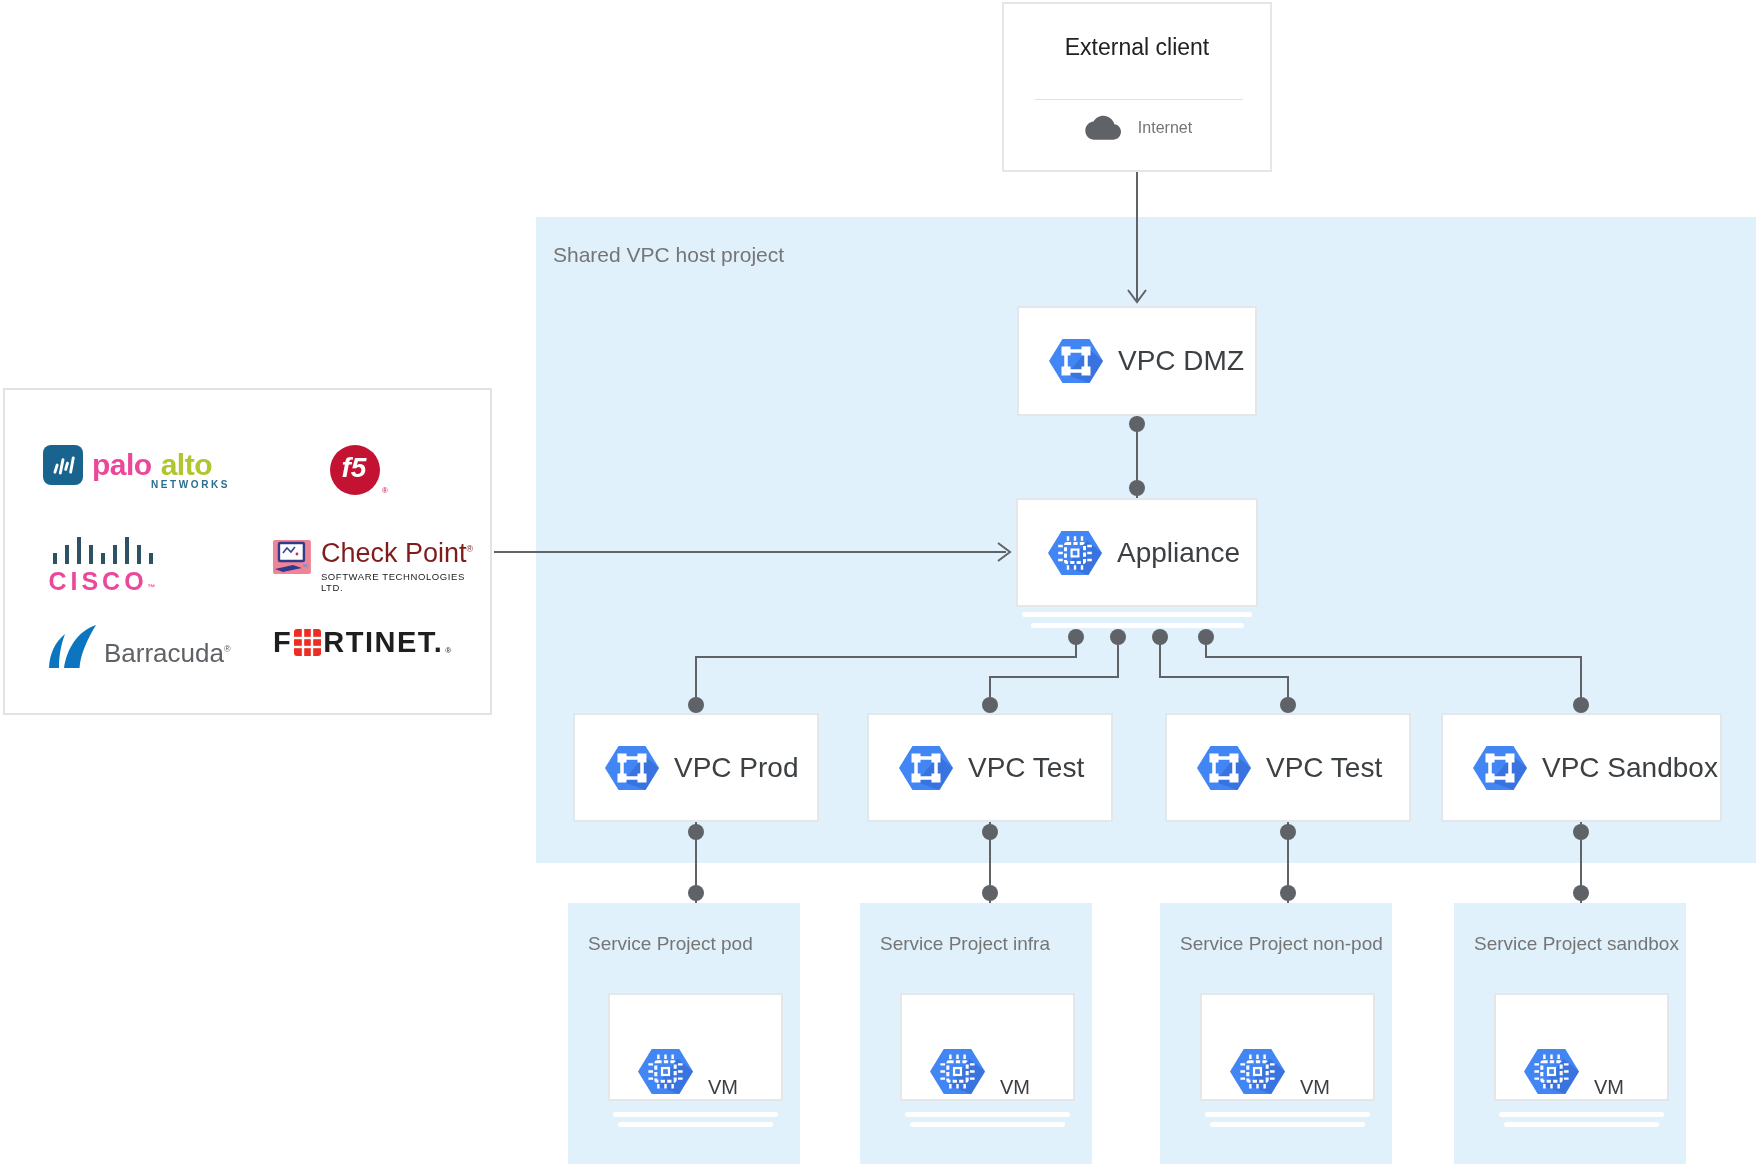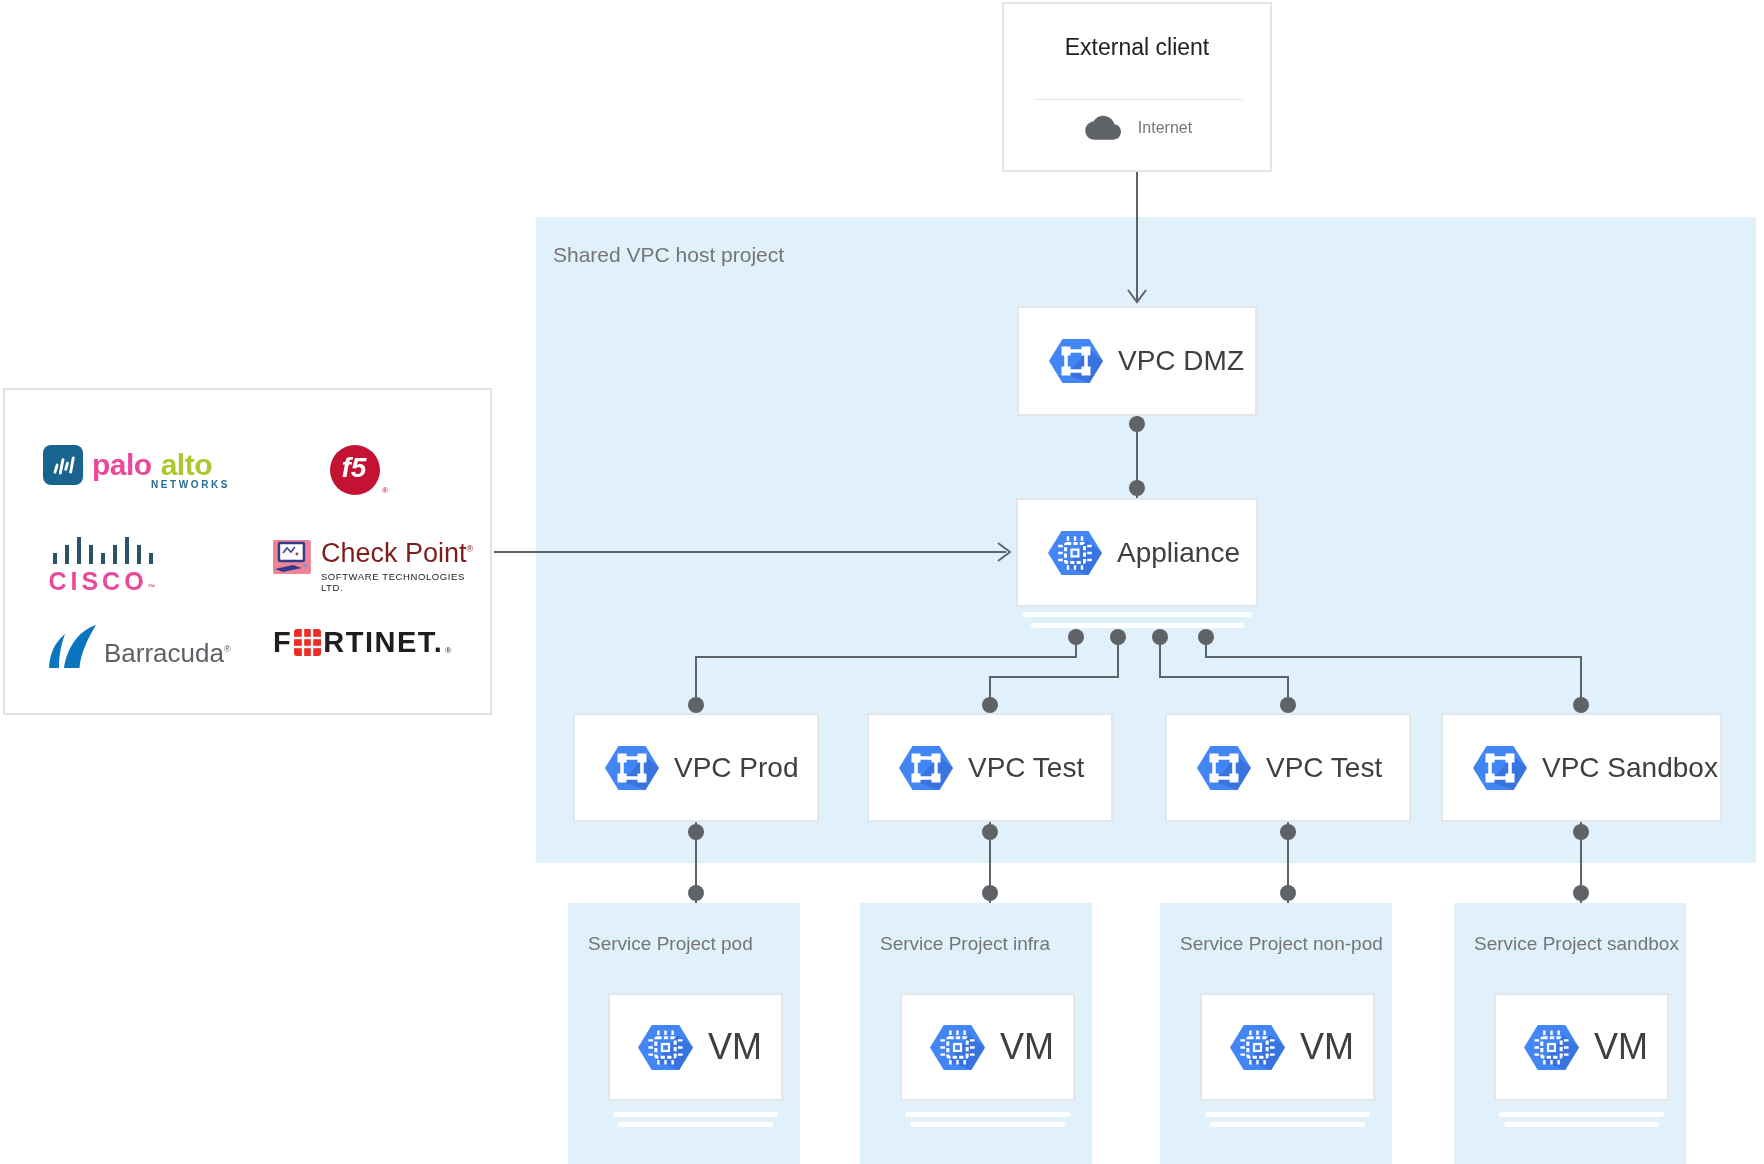--- a/index.html
+++ b/index.html
@@ -20,22 +20,22 @@
   #ext-title{width:100%;text-align:center;margin-top:30px;font-size:23px;color:#212121;}
   #ext-divider{left:31px;top:95px;width:208px;height:1px;background:#dfe1e5;}
   #ext-row{left:0;top:110px;width:100%;display:flex;align-items:center;justify-content:center;gap:16px;}
   #ext-row .net-label{font-size:16px;color:#757575;}
   
   .paper{position:absolute;height:5px;background:#fff;border-radius:3px;}
   
   .svc{position:absolute;top:903px;width:232px;height:261px;background:#e1f1fb;}
   .svc .svc-label{position:absolute;left:20px;top:30px;font-size:19px;color:#757575;}
   .svc .vm-node{position:absolute;left:40px;top:90px;width:175px;height:108px;background:#fff;
-       border:2px solid #e4e7ea;box-sizing:border-box;display:flex;align-items:center;
-       padding-left:28px;gap:15px;font-size:36px;color:#3c4043;}
+       border:2px solid #e4e7ea;box-sizing:border-box;display:flex;align-items:flex-end;
+       padding-left:28px;gap:15px;font-size:20px;color:#3c4043;}
   .svc .hex{width:55px;height:55px;flex:0 0 55px;}
   .svc .paper.p1{left:45px;top:209px;width:165px;}
   .svc .paper.p2{left:50px;top:219px;width:155px;}
   
   #vendor-box{left:3px;top:388px;width:489px;height:327px;background:#fff;
               border:2px solid #e2e2e2;box-sizing:border-box;}
   .vnd{position:absolute;display:flex;align-items:center;}
   #logo-paloalto{left:38px;top:55px;gap:9px;}
   #pan-icon{width:40px;height:40px;border-radius:8px;background:#19648f;display:flex;
             align-items:center;justify-content:center;}

